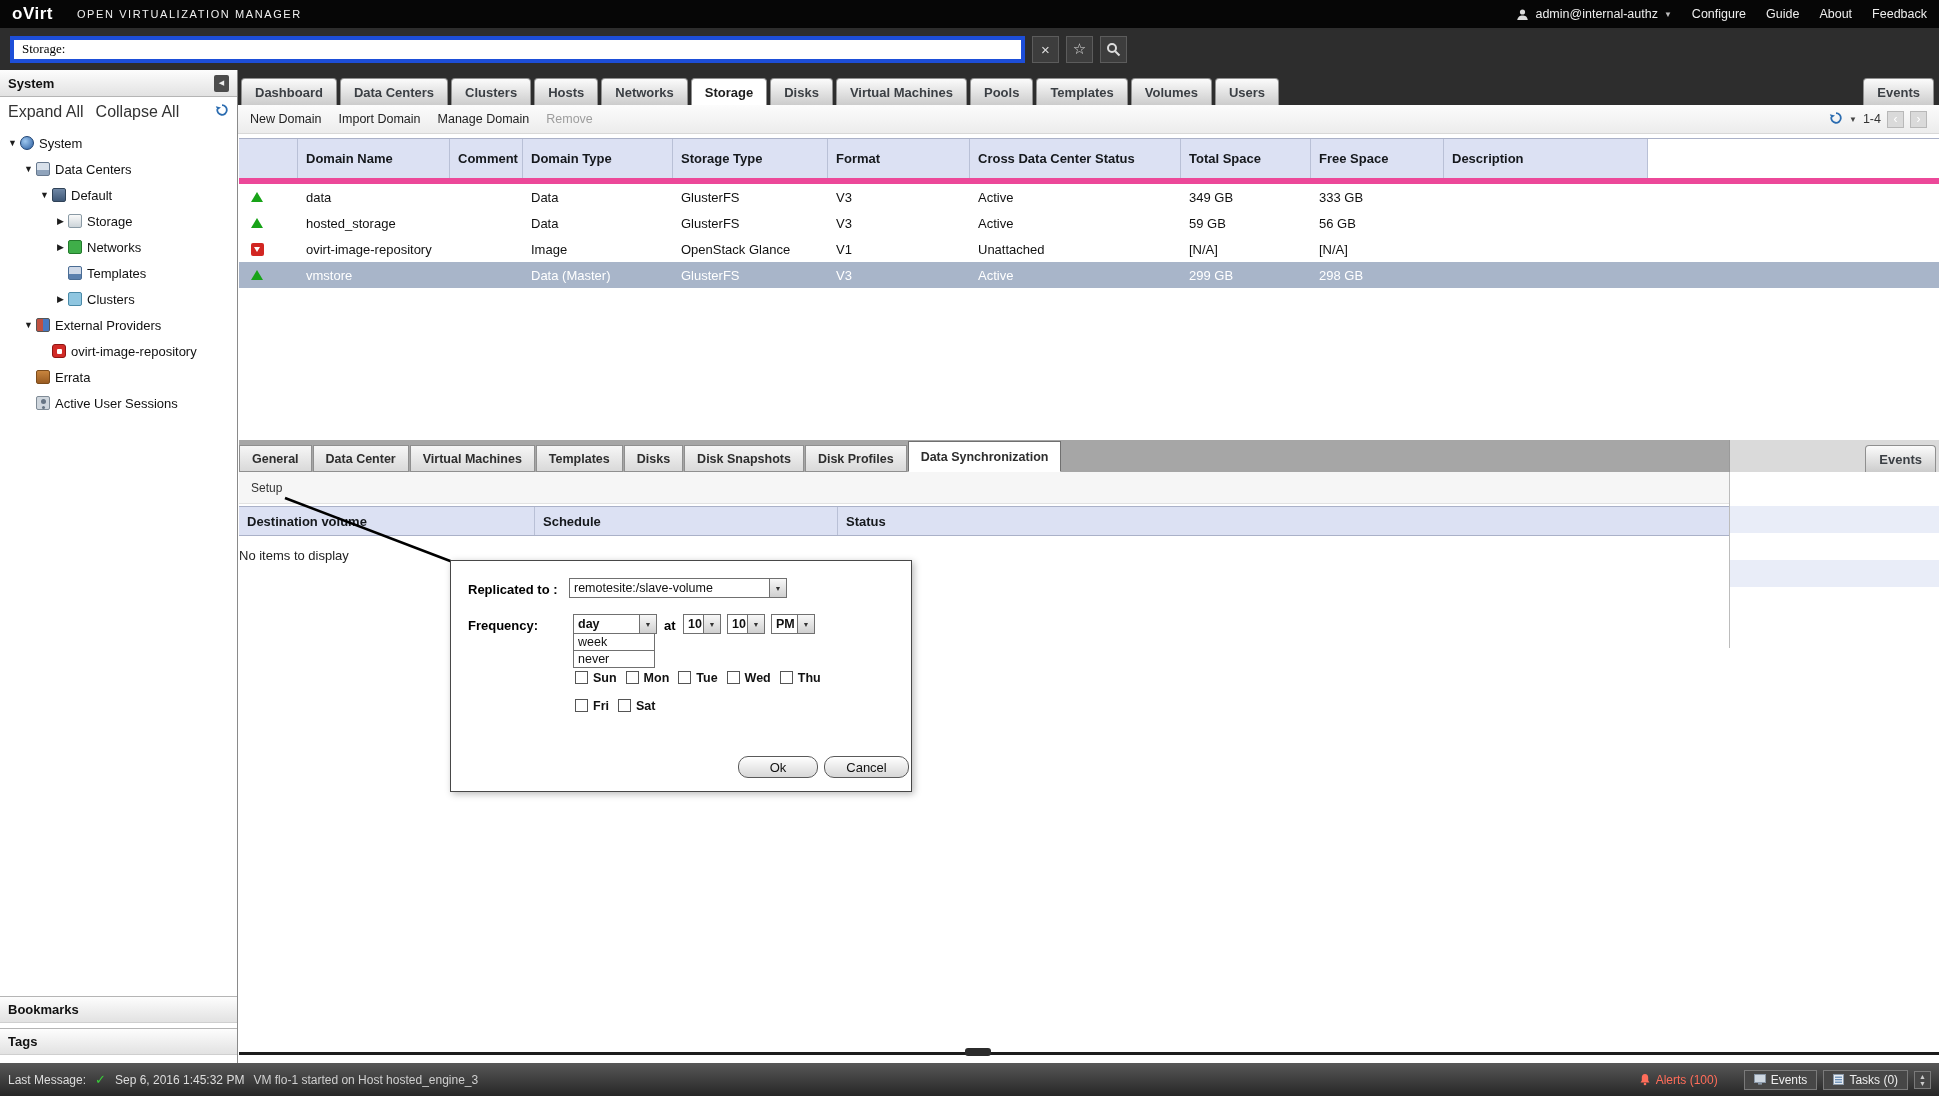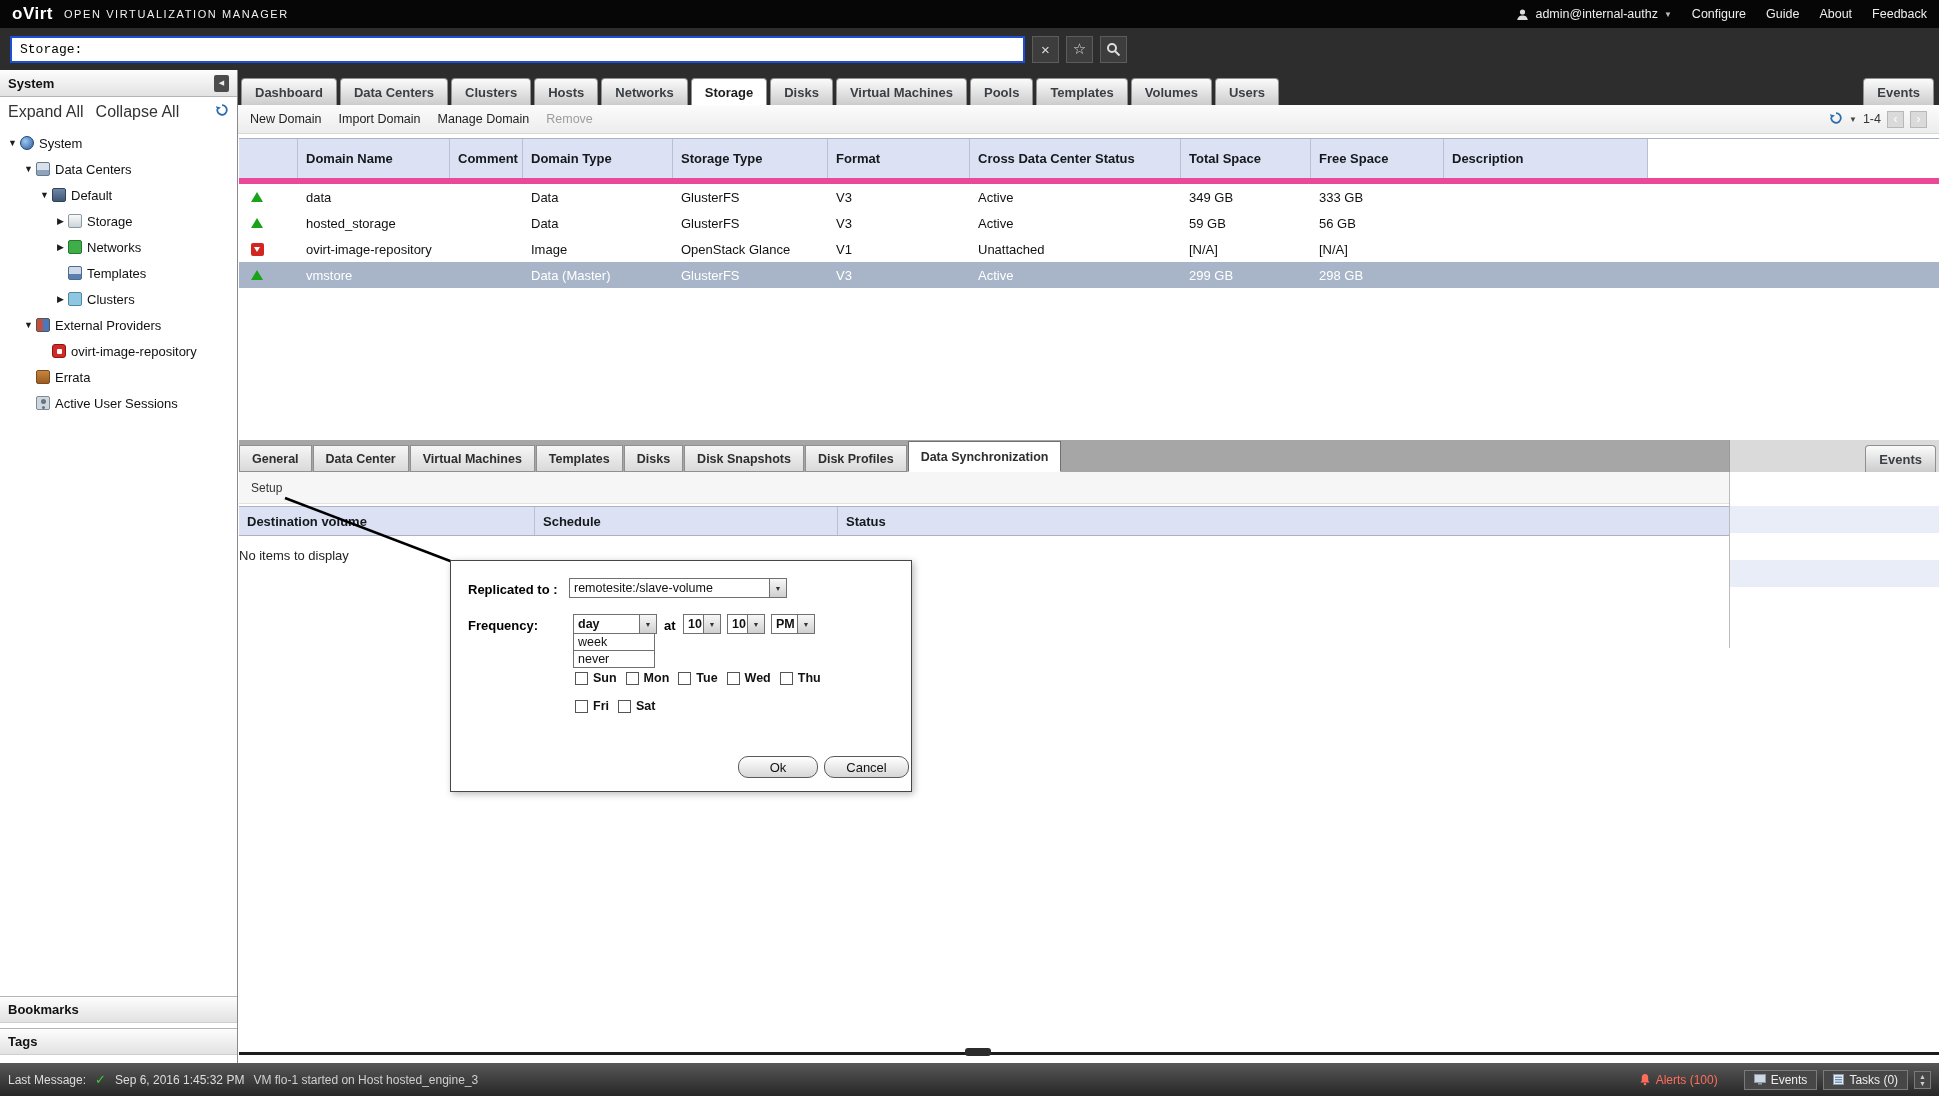--- a/index.html
+++ b/index.html
@@ -2,28 +2,28 @@
 <html><head>
 <meta charset="utf-8">
 <style>
 *{margin:0;padding:0;box-sizing:border-box}
 html,body{width:1939px;height:1096px}
 body{font-family:"Liberation Sans","DejaVu Sans",sans-serif;font-size:13px;color:#111;background:#fff;position:relative;overflow:hidden}
 
 
 .topbar{position:absolute;left:0;top:0;width:100%;height:28px;background:#060606;color:#fff;display:flex;align-items:center;padding:0 12px}
 .logo{font-weight:bold;font-size:17px;letter-spacing:.5px}
-.product{font-size:11px;letter-spacing:1.6px;margin-left:11px;color:#f0f0f0}
+.product{font-size:11px;letter-spacing:1.6px;margin-left:24px;color:#f0f0f0}
 .topbar-right{margin-left:auto;display:flex;align-items:center;gap:20px;font-size:12.5px;color:#eee}
 .user{display:flex;align-items:center;gap:6px}
 .caret{font-size:8px;color:#bbb}
 
 
 .searchrow{position:absolute;left:0;top:28px;width:100%;height:42px;background:#2d2d2d;display:flex;align-items:center;padding:0 10px;gap:7px}
-.searchrow input{width:1015px;height:27px;border:2px solid #1d4ed8;padding:0 8px;font-size:13px;font-family:Liberation Mono, monospace;background:#fff;color:#000}
+.searchrow input{width:1015px;height:27px;border:4px solid #1d4ed8;padding:0 8px;font-size:13px;font-family:Liberation Serif, serif;background:#fff;color:#000}
 .sbtn{width:27px;height:27px;background:#3d3d3d;border:1px solid #5c5c5c;color:#ddd;display:flex;align-items:center;justify-content:center;font-size:15px;cursor:pointer}
 
 
 .sidebar{position:absolute;left:0;top:70px;width:238px;bottom:33px;background:#fff;border-right:1px solid #8a8a8a}
 .side-title{height:27px;background:linear-gradient(#fdfdfd,#e2e2e2);border-bottom:1px solid #b5b5b5;font-weight:bold;font-size:13px;display:flex;align-items:center;padding:0 8px}
 .collapse-btn{margin-left:auto;width:15px;height:17px;background:#4c4c4c;color:#eee;font-size:7px;display:flex;align-items:center;justify-content:center;border-radius:2px}
 .side-links{display:flex;align-items:center;gap:12px;padding:6px 8px;font-size:16px;color:#333}
 .side-links .rf{margin-left:auto}
 .tree{padding-top:3px}
 .titem{height:26px;display:flex;align-items:center;font-size:13px}
@@ -101,21 +101,21 @@
 
 
 .dialog{position:absolute;left:450px;top:560px;width:462px;height:232px;background:#fff;border:1px solid #474747;box-shadow:2px 2px 7px rgba(0,0,0,.28);z-index:30}
 .dlabel{position:absolute;font-weight:bold;font-size:13px;color:#000;white-space:nowrap}
 .sel{position:absolute;height:20px;border:1px solid #707070;background:#fff;display:flex;align-items:stretch;font-size:12.5px}
 .sel-text{flex:1;padding:0 4px;display:flex;align-items:center;white-space:nowrap;overflow:hidden;font-weight:bold}
 .sel-text.norm{font-weight:normal}
 .sel-btn{width:17px;border-left:1px solid #707070;background:linear-gradient(#f8f8f8,#cfcfcf);display:flex;align-items:center;justify-content:center;font-size:7px;color:#333}
 .opt{position:absolute;width:82px;height:17px;border:1px solid #707070;border-top:none;background:#fff;font-size:12.5px;padding:0 4px;display:flex;align-items:center}
 .dayrow{position:absolute;display:flex;gap:9px;align-items:center}
-.dayitem{display:flex;align-items:center;gap:5px;font-weight:bold;font-size:12.5px}
+.dayitem{display:flex;gap:5px;font-weight:bold;font-size:12.5px}
 .cb{width:13px;height:13px;border:1px solid #555;background:#fff}
 .dbtn{position:absolute;height:22px;border:1px solid #5a5a5a;border-radius:10px;background:linear-gradient(#ffffff,#d7d7d7);display:flex;align-items:center;justify-content:center;font-size:13px;color:#111;cursor:pointer}
 .annot{position:absolute;left:278px;top:490px;width:190px;height:80px;z-index:29;pointer-events:none}
 </style>
 </head>
 <body>
 
 <div class="topbar">
   <span class="logo">oVirt</span>
   <span class="product">OPEN VIRTUALIZATION MANAGER</span>

